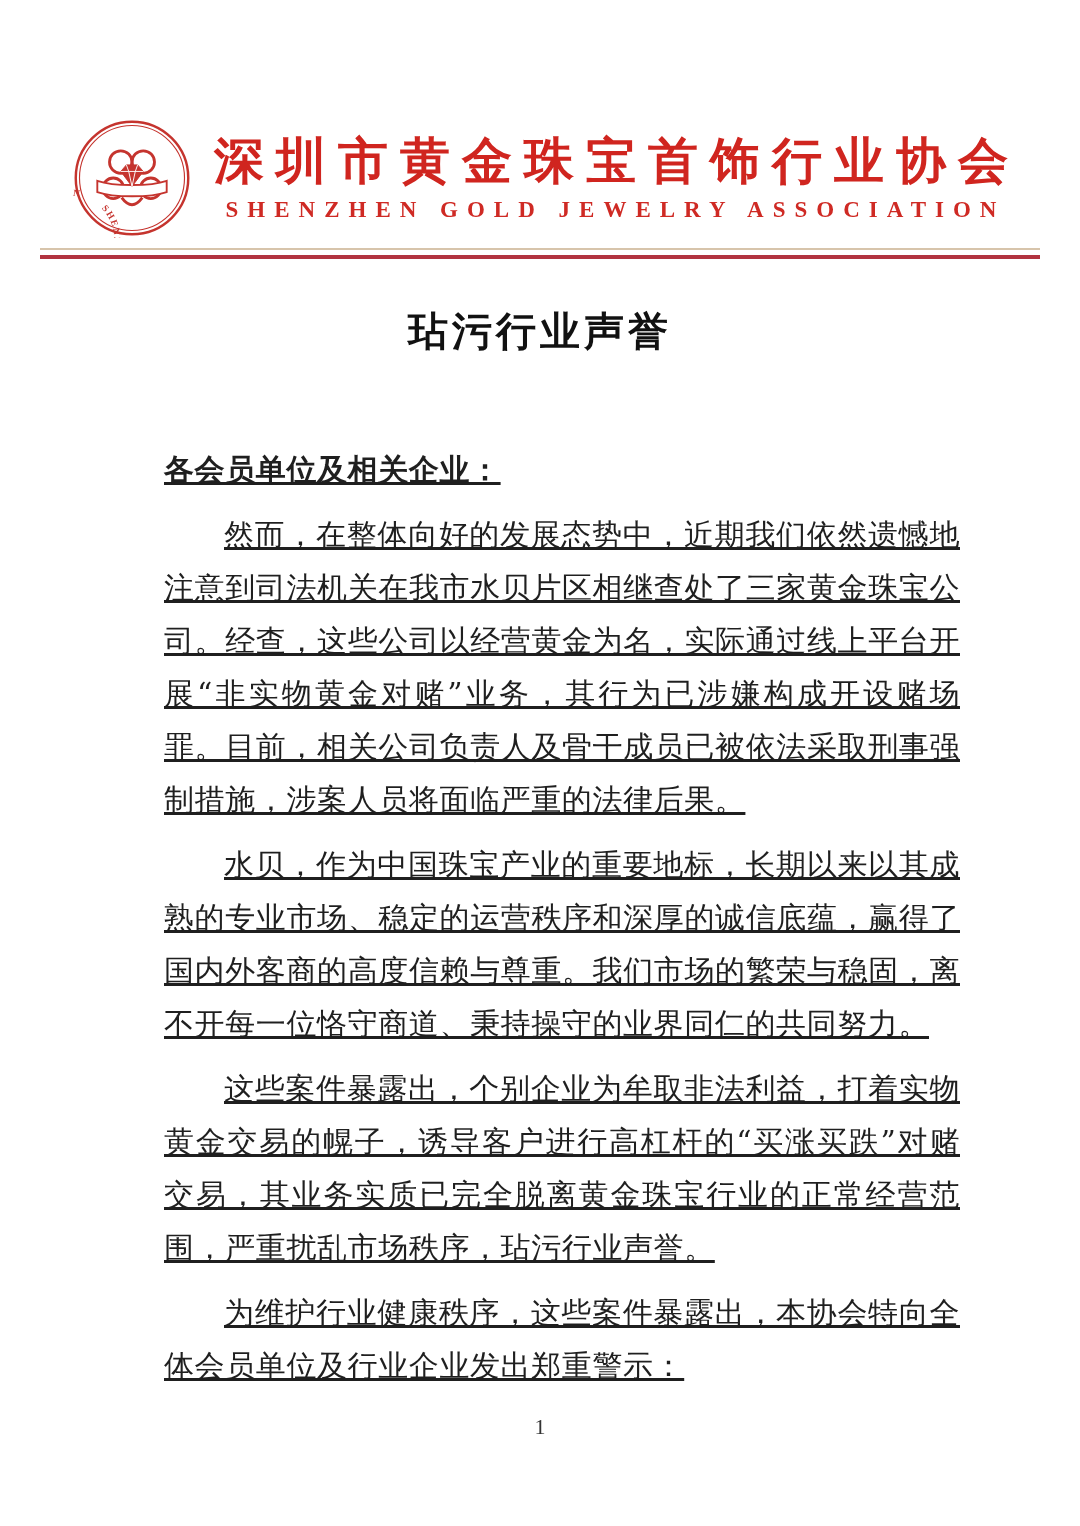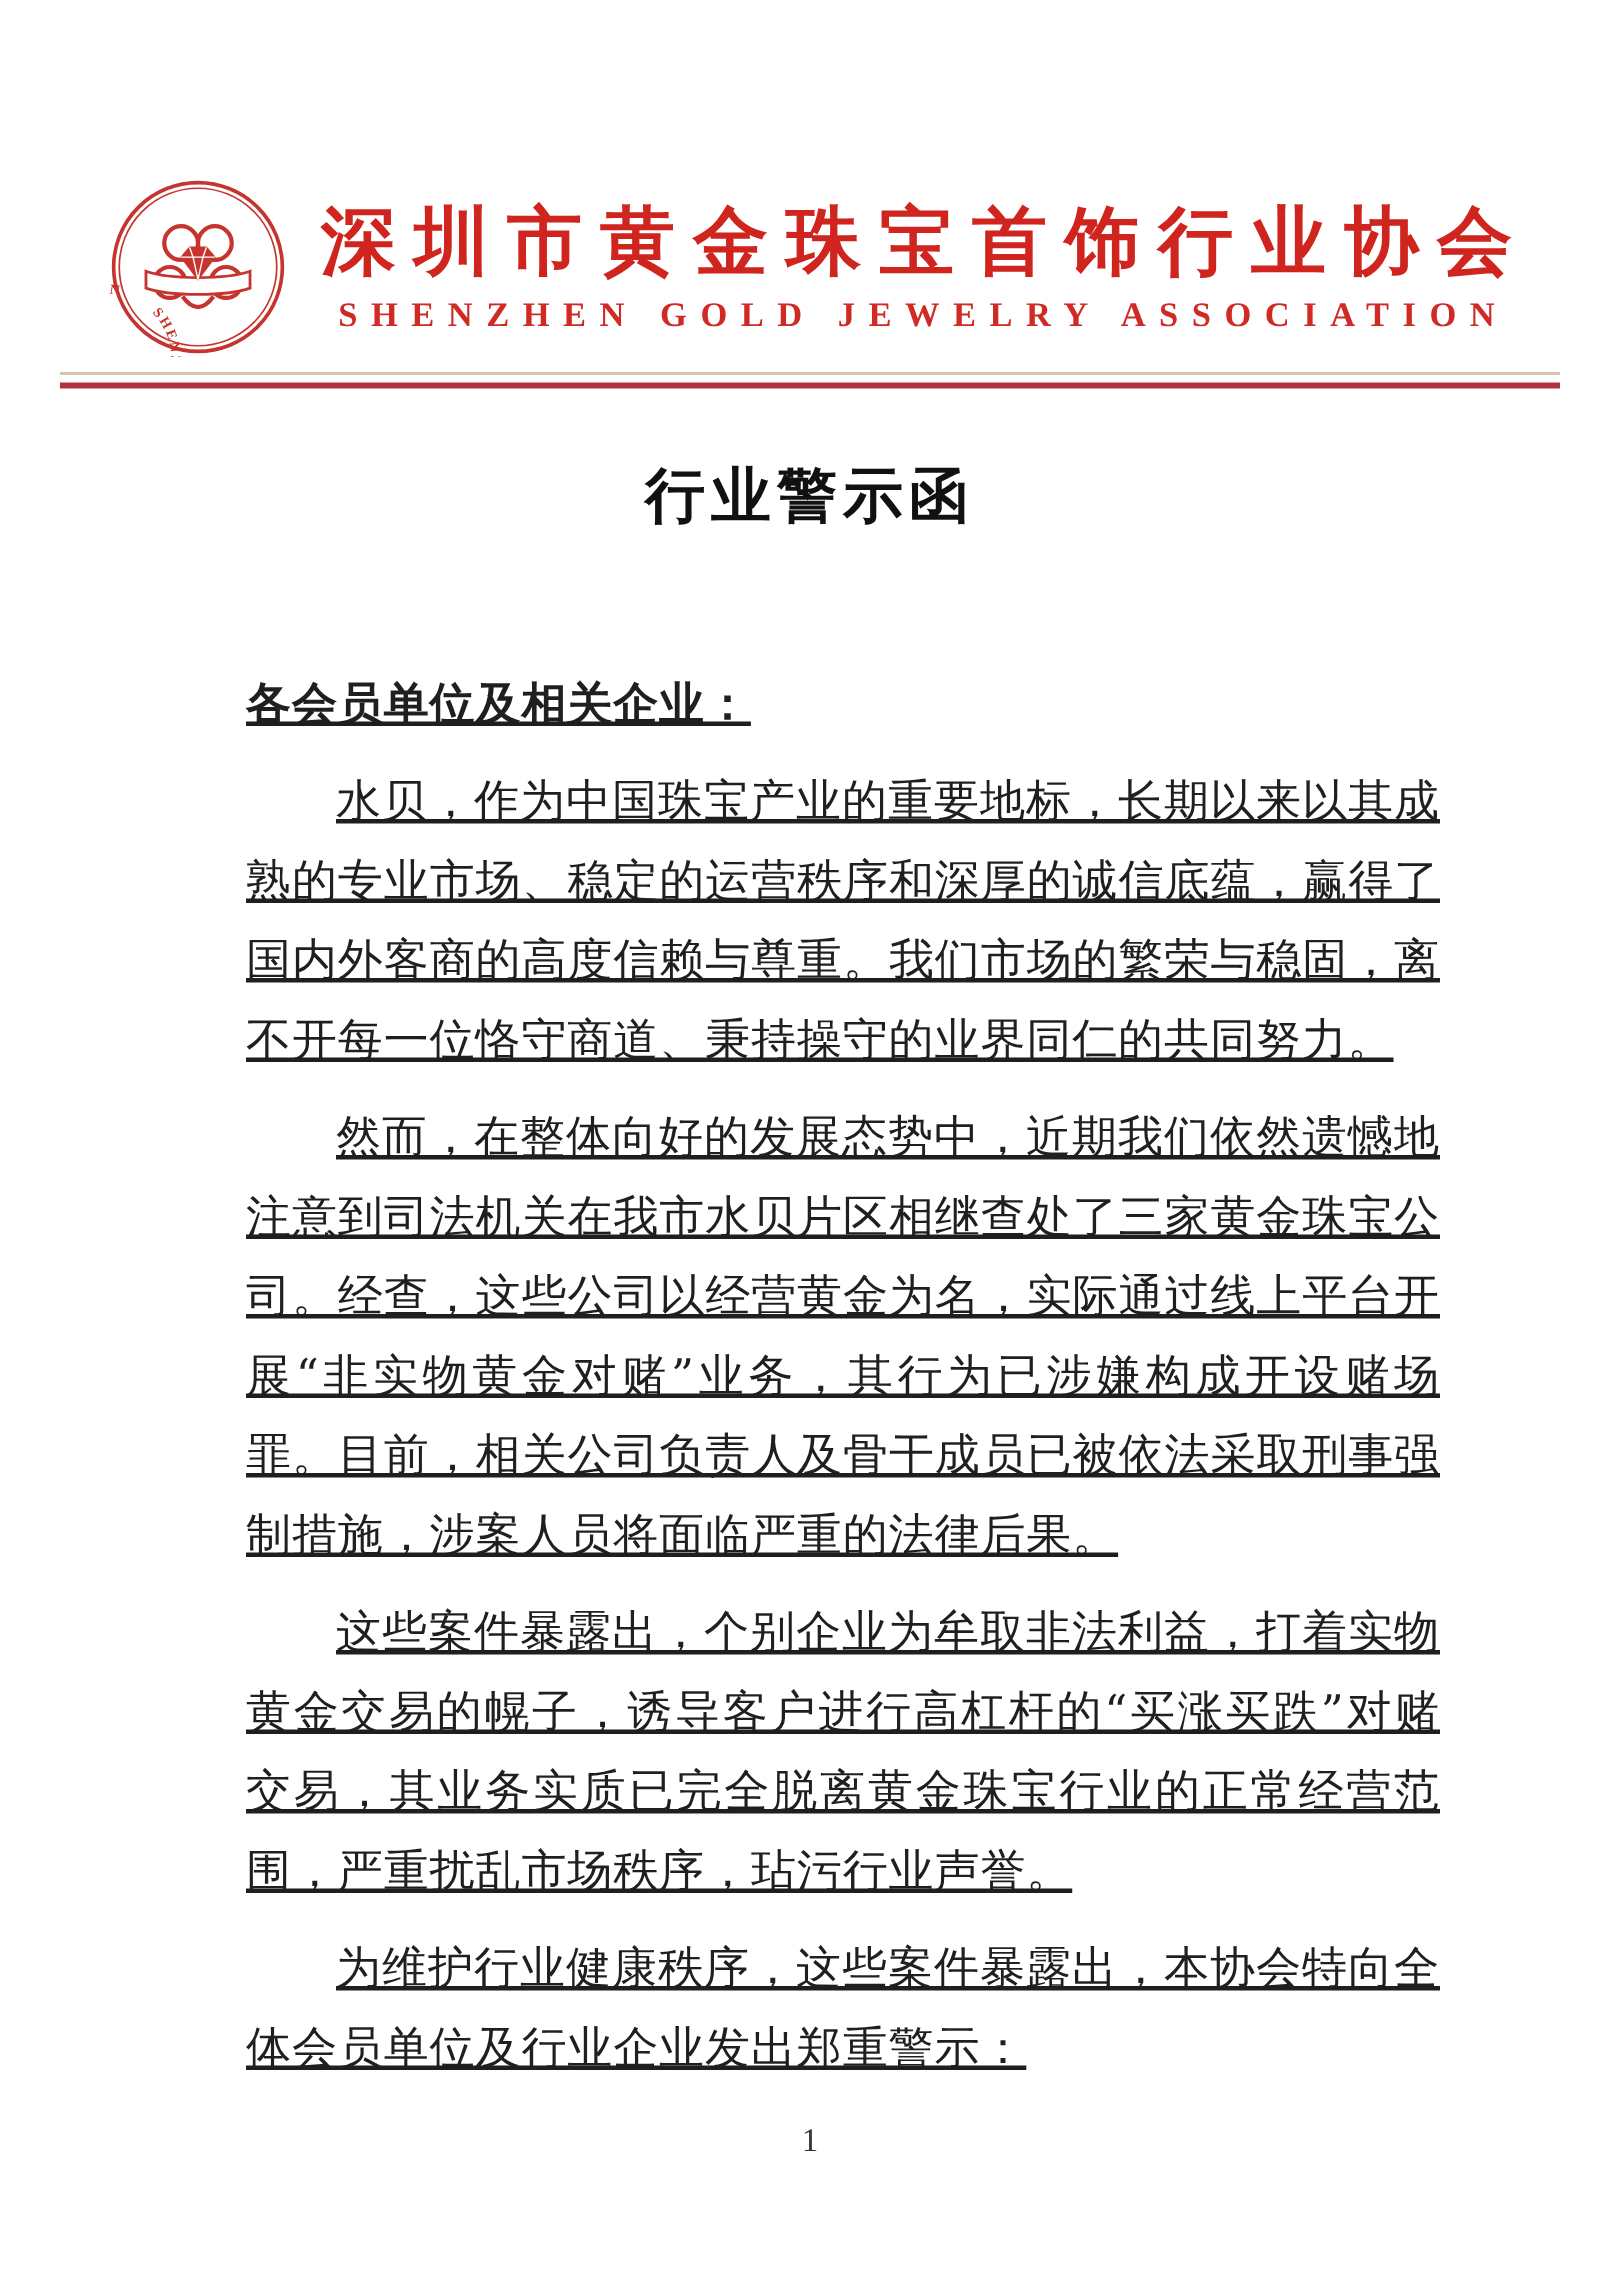--- a/index.html
+++ b/index.html
@@ -145,25 +145,25 @@
     </svg>
 
     <div class="org-names">
       <h1 class="org-name-cn">深圳市黄金珠宝首饰行业协会</h1>
       <div class="org-name-en">SHENZHEN GOLD JEWELRY ASSOCIATION</div>
     </div>
   </div>
 
   <div class="double-rule"></div>
 
-  <h2 class="doc-title">行业警示函</h2>
+  <h2 class="doc-title">玷污行业声誉</h2>
 
   <div class="doc-body">
     <p class="salutation">各会员单位及相关企业：</p>
+    <p class="body-par">然而，在整体向好的发展态势中，近期我们依然遗憾地注意到司法机关在我市水贝片区相继查处了三家黄金珠宝公司。经查，这些公司以经营黄金为名，实际通过线上平台开展“非实物黄金对赌”业务，其行为已涉嫌构成开设赌场罪。目前，相关公司负责人及骨干成员已被依法采取刑事强制措施，涉案人员将面临严重的法律后果。</p>
     <p class="body-par">水贝，作为中国珠宝产业的重要地标，长期以来以其成熟的专业市场、稳定的运营秩序和深厚的诚信底蕴，赢得了国内外客商的高度信赖与尊重。我们市场的繁荣与稳固，离不开每一位恪守商道、秉持操守的业界同仁的共同努力。</p>
-    <p class="body-par">然而，在整体向好的发展态势中，近期我们依然遗憾地注意到司法机关在我市水贝片区相继查处了三家黄金珠宝公司。经查，这些公司以经营黄金为名，实际通过线上平台开展“非实物黄金对赌”业务，其行为已涉嫌构成开设赌场罪。目前，相关公司负责人及骨干成员已被依法采取刑事强制措施，涉案人员将面临严重的法律后果。</p>
     <p class="body-par">这些案件暴露出，个别企业为牟取非法利益，打着实物黄金交易的幌子，诱导客户进行高杠杆的“买涨买跌”对赌交易，其业务实质已完全脱离黄金珠宝行业的正常经营范围，严重扰乱市场秩序，玷污行业声誉。</p>
     <p class="body-par">为维护行业健康秩序，这些案件暴露出，本协会特向全体会员单位及行业企业发出郑重警示：</p>
   </div>
 
   <div class="page-number">1</div>
 
 </div>
 
 </body></html>

